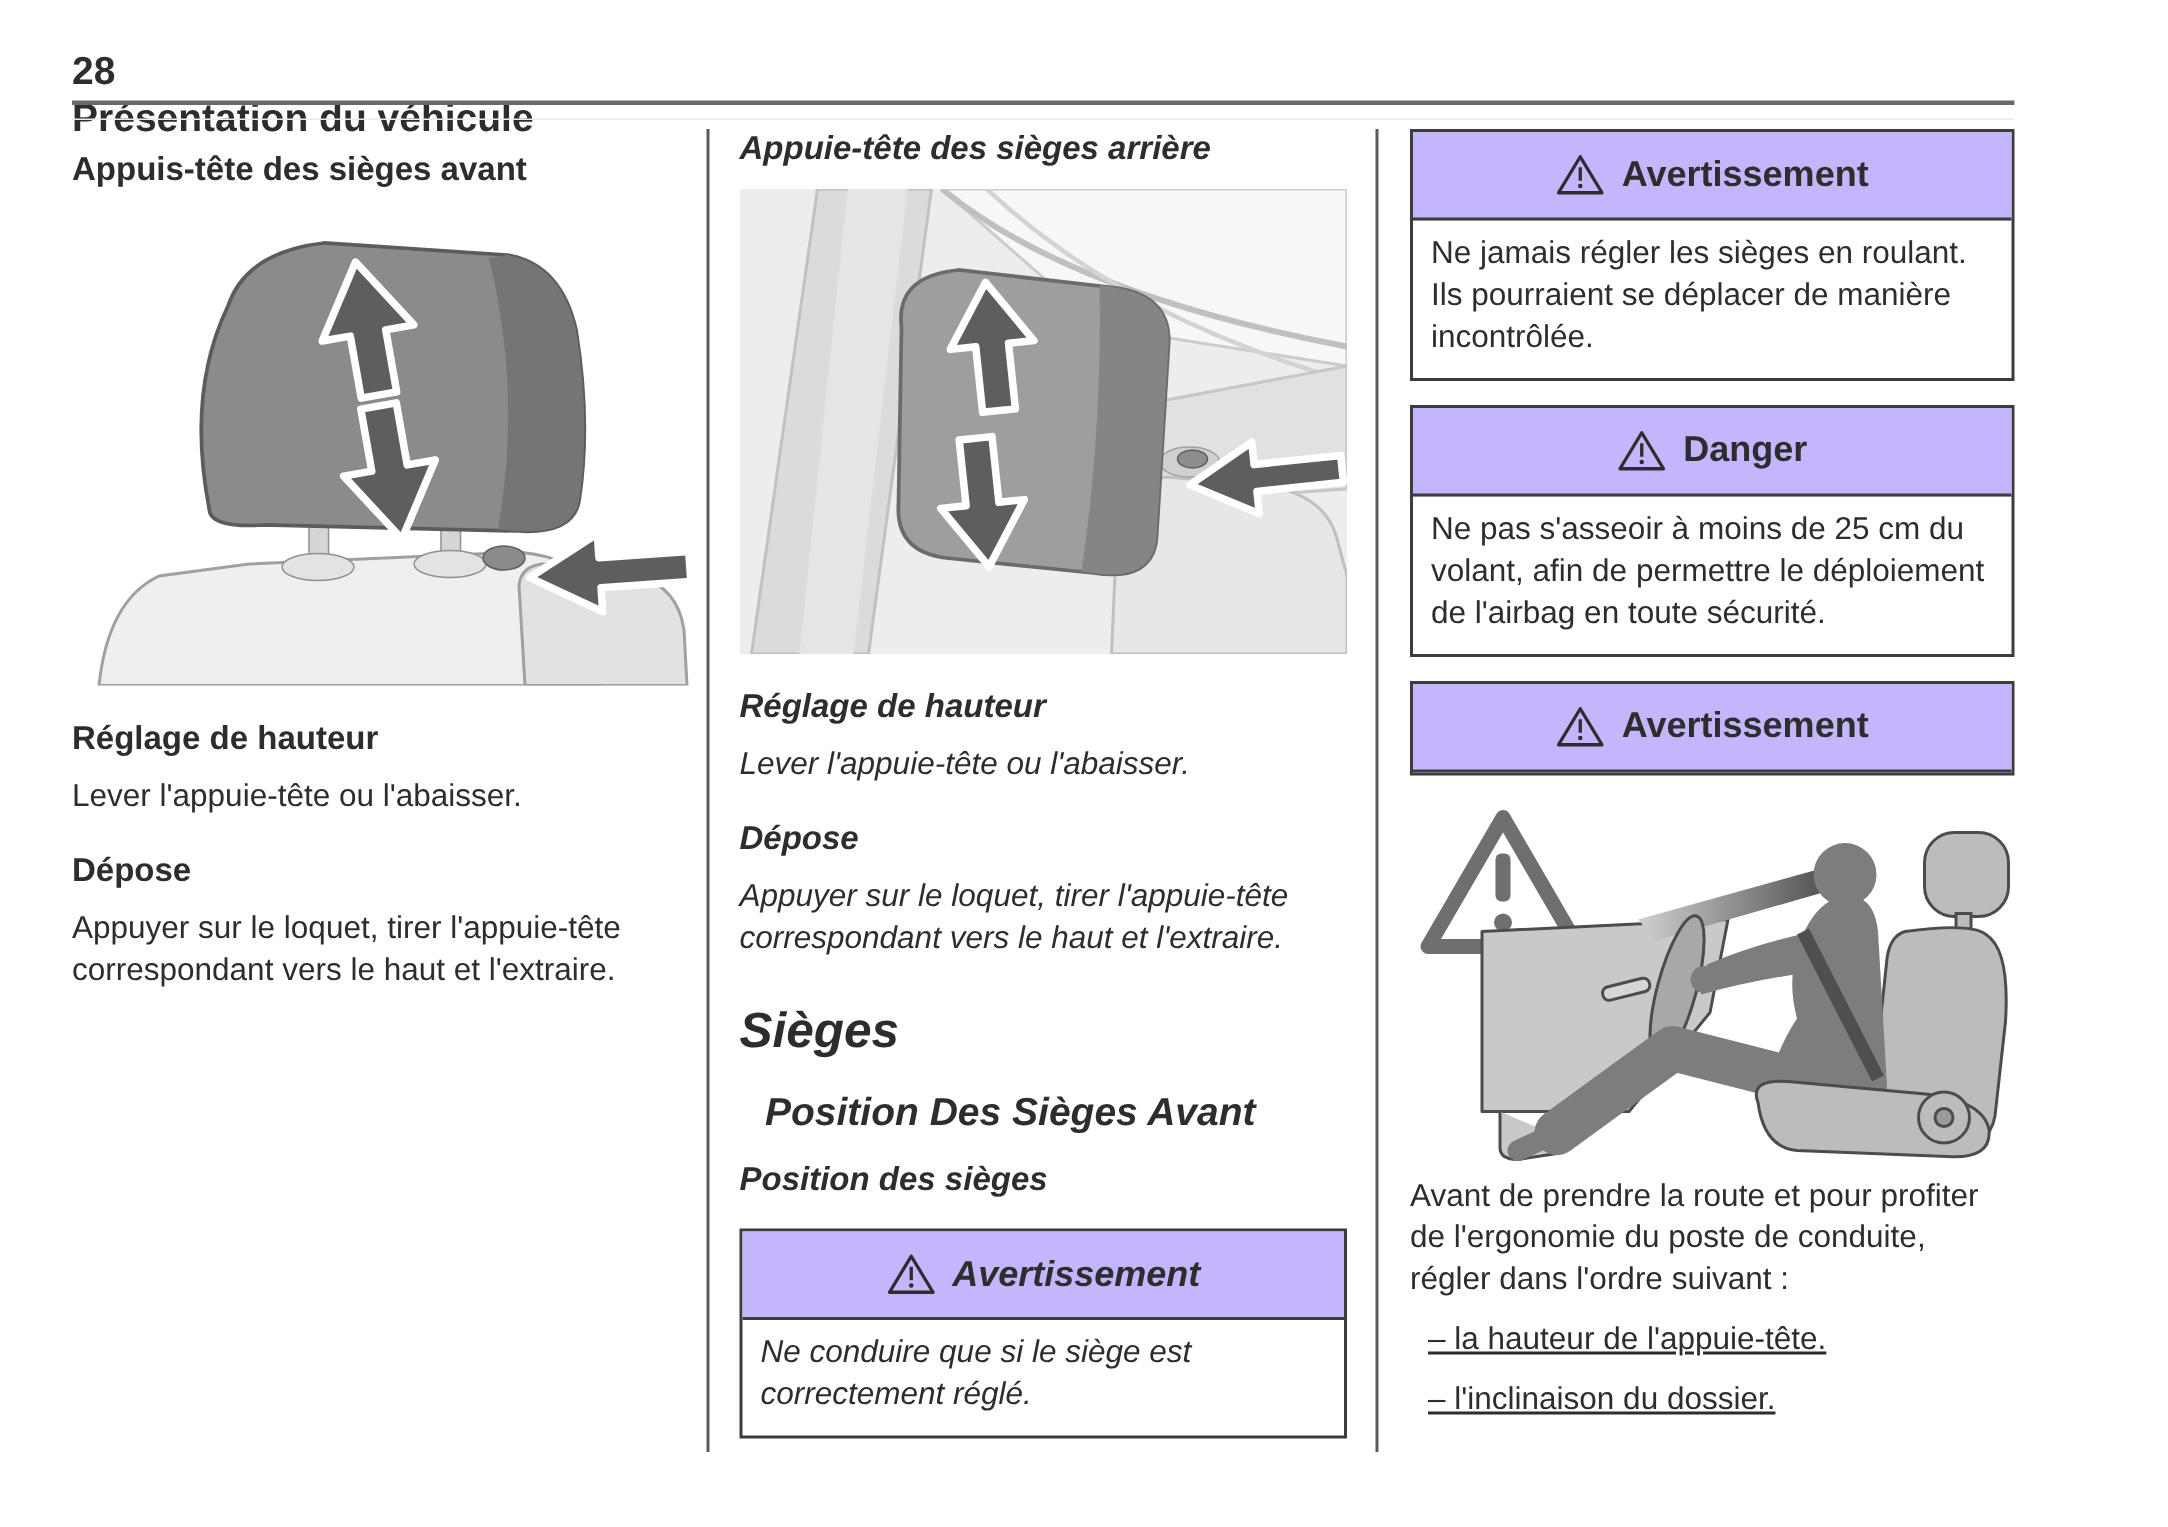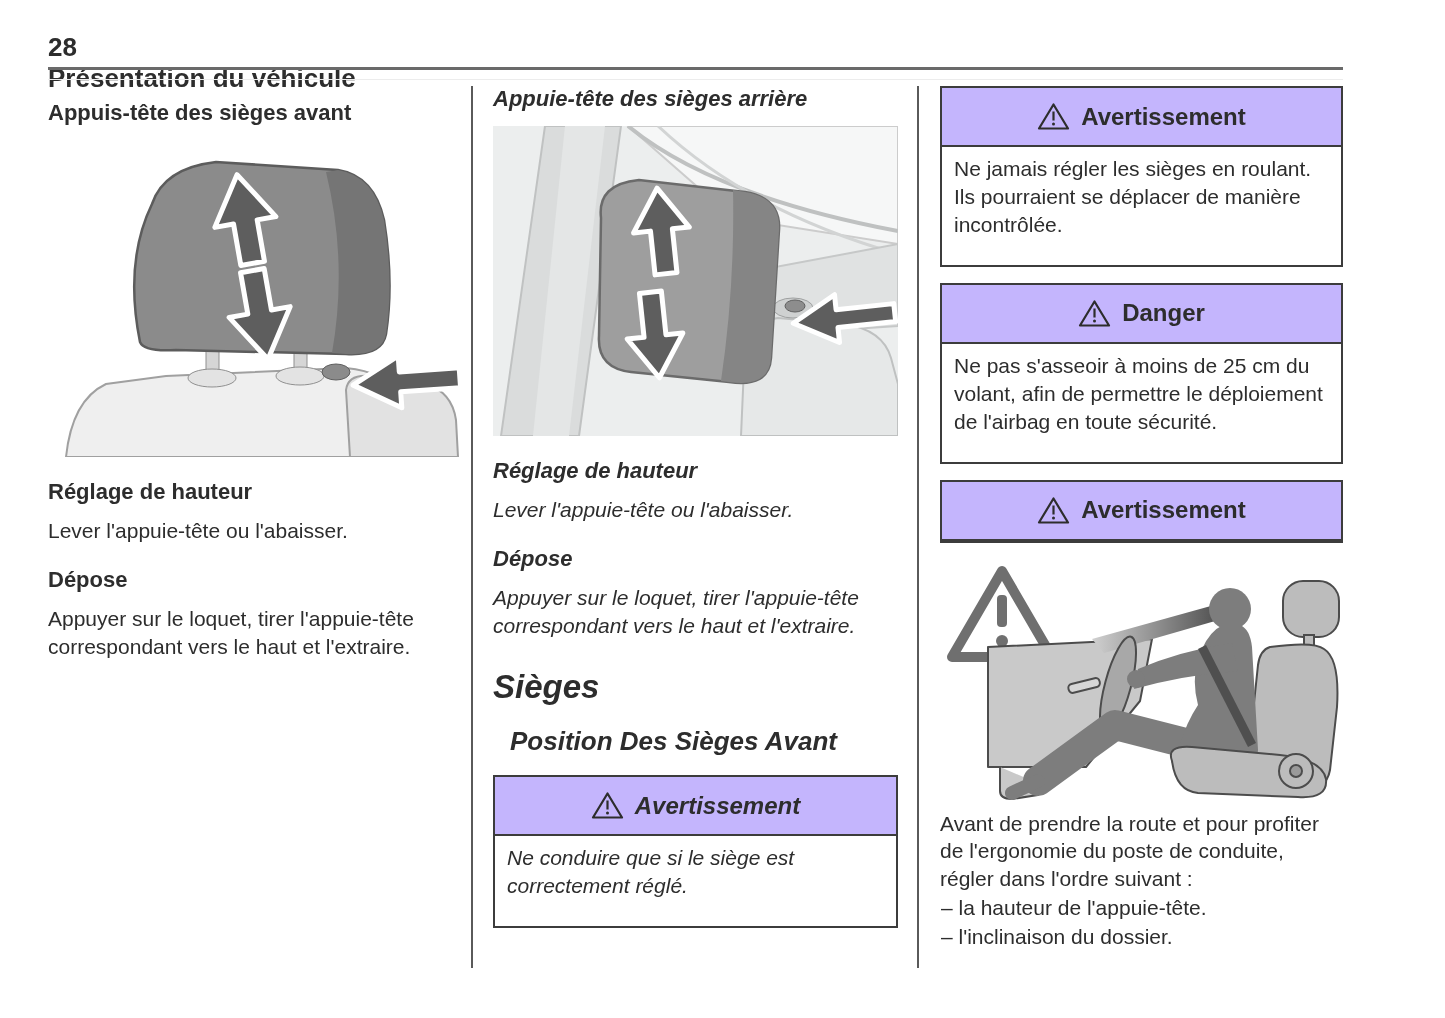--- a/index.html
+++ b/index.html
@@ -32,28 +32,28 @@
 
   .illustration{margin-top:16px;}
   .illustration svg{display:block;}
 
   .warn-box{border:2px solid #3c3c3c;margin-top:20px;background:#ffffff;}
   .warn-head{
     background:#c4b5fd;border-bottom:2px solid #3c3c3c;
     display:flex;align-items:center;justify-content:center;gap:11px;
     font-size:24px;font-weight:bold;padding:14px 6px;
   }
-  .warn-body{padding:8px 12px 26px 12px;font-size:21px;line-height:1.33;}
+  .warn-body{padding:8px 12px 13px 12px;font-size:21px;line-height:1.33;}
   .warn-tri{flex:0 0 auto;}
 
   .col-right .warn-box{margin-top:0;}
   .col-right .warn-box + .warn-box{margin-top:16px;}
 
   .ergo-intro{font-size:21px;line-height:1.33;margin:10px 0 0 0;}
-  .ergo-item{font-size:21px;line-height:1.33;margin:1px;}
+  .ergo-item{font-size:21px;line-height:1.33;margin:12px;text-decoration:underline;}
 </style>
 </head>
 <body>
 
 <div class="page-header">
   <span class="page-number">28</span>
   <span class="page-title">Présentation du véhicule</span>
 </div>
 <div class="header-rule"></div>
 <div class="header-rule-light"></div>
@@ -136,20 +136,21 @@
     </svg>
   </div>
 
   <div class="h-bold">Réglage de hauteur</div>
   <div class="body-text">Lever l'appuie-tête ou l'abaisser.</div>
   <div class="h-bold">Dépose</div>
   <div class="body-text">Appuyer sur le loquet, tirer l'appuie-tête correspondant vers le haut et l'extraire.</div>
 
   <div class="h-section-big">Sièges</div>
   <div class="h-sub2">Position Des Sièges Avant</div>
+  <div class="h-bold" style="margin-top:18px;">Position des sièges</div>
 
   <div class="warn-box">
     <div class="warn-head">
       <svg class="warn-tri" width="33" height="29" viewBox="0 0 33 29">
         <path d="M16.5,2.5 L31,26.5 L2,26.5 Z" fill="none" stroke="#2d2d2d" stroke-width="2.2" stroke-linejoin="round"></path>
         <rect x="15.4" y="9.5" width="2.2" height="9" fill="#2d2d2d"></rect>
         <circle cx="16.5" cy="22" r="1.5" fill="#2d2d2d"></circle>
       </svg>
       <span>Avertissement</span>
     </div>

